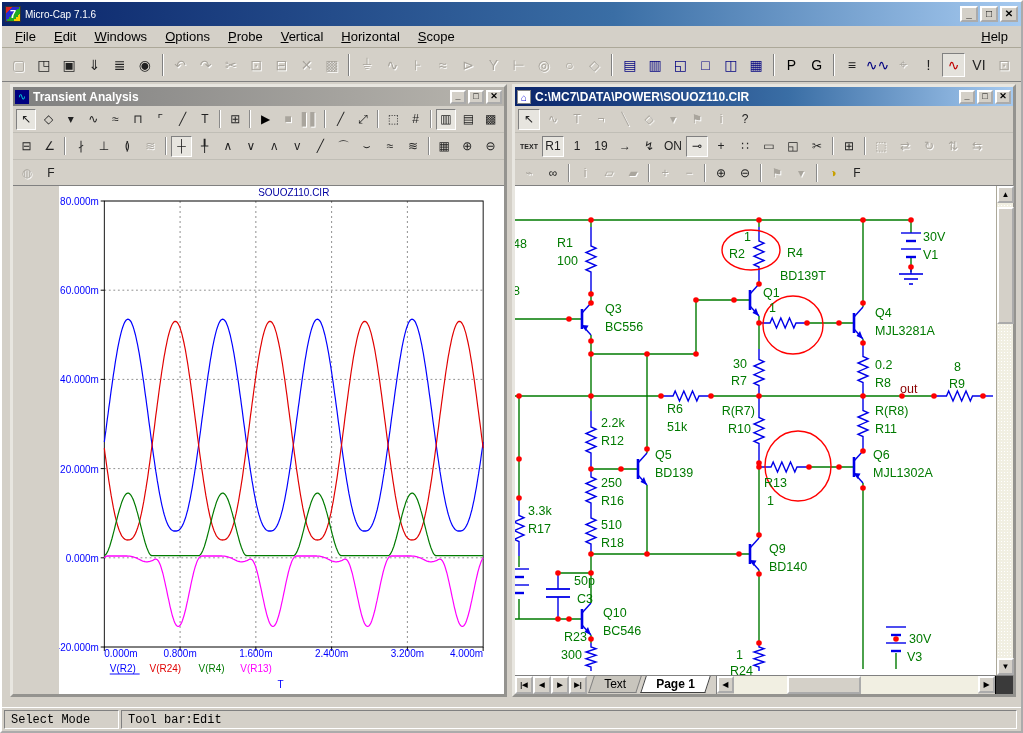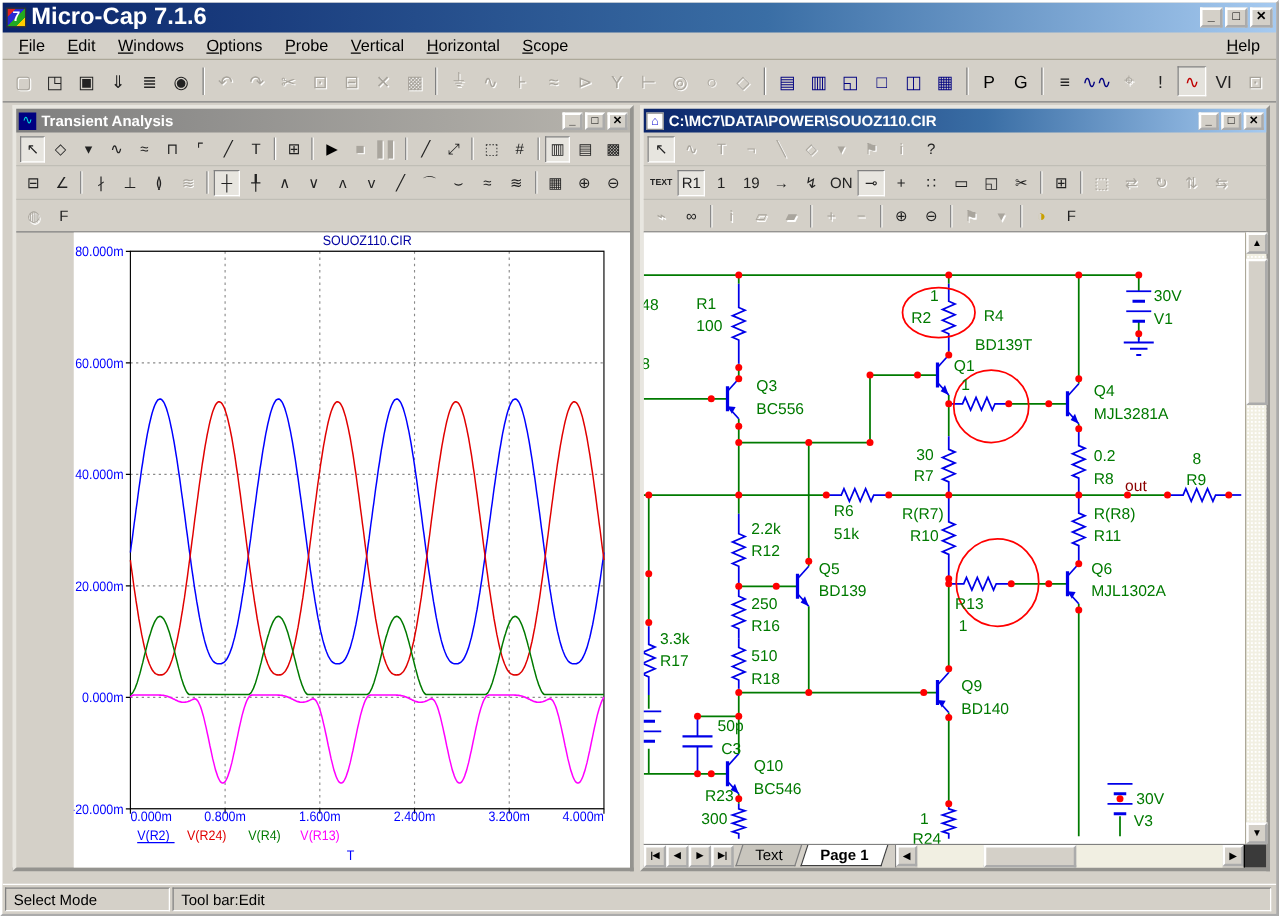--- a/index.html
+++ b/index.html
@@ -3,21 +3,21 @@
 <meta charset="utf-8">
 <style>
   html,body{margin:0;padding:0;background:#6b6b6b;font-family:"Liberation Sans",sans-serif;}
   *{box-sizing:border-box;}
   .app{position:relative;width:1023px;height:733px;background:#d4d0c8;border:2px outset #fff;overflow:hidden;}
   
   .titlebar{height:24px;background:linear-gradient(90deg,#0a246a,#3a6ea5 60%,#a6caf0);display:flex;align-items:center;padding:0 3px;}
   .titlebar .appicon{width:16px;height:16px;margin-right:4px;border:1px solid #333;
      background:linear-gradient(135deg,#d22 0 25%,#2a2ad0 25% 50%,#2a2 50% 75%,#fc0 75% 100%);
      color:#fff;font-weight:bold;font-size:11px;text-align:center;line-height:15px;}
-  .titlebar .ttext{color:#fff;font-weight:bold;font-size:19px;flex:1;}
+  .titlebar .ttext{color:#fff;font-weight:normal;font-size:10px;flex:1;}
   .winbtns{display:flex;gap:2px;}
   .wbtn{width:18px;height:16px;background:#d4d0c8;border:2px outset #fff;font-size:10px;line-height:11px;text-align:center;font-weight:bold;color:#000;}
   
   .menubar{height:22px;display:flex;align-items:center;font-size:13px;padding:0 4px;border-bottom:1px solid #aca899;}
   .menubar .mitem{padding:2px 9px;}
   .menubar .spring{flex:1;}
   .menubar u{text-decoration:underline;}
   
   .toolbar{height:34px;display:flex;align-items:center;padding:2px 4px;border-bottom:1px solid #808080;}
   .tbtn{width:24px;height:24px;margin:0 1px;background:#d4d0c8;border:1px solid #d4d0c8;display:inline-flex;align-items:center;justify-content:center;font-size:14px;color:#222;}
@@ -580,16 +580,16 @@
               <div class="hthumb"></div>
             </div>
           <div class="sbtn">▶</div>
         </div>
         <div class="corner"></div>
       </div>
     </div>
   </div>
 
   <div class="statusbar">
-    <div class="spanel" style="width:132px;">Select Mode</div>
-    <div class="spanel" style="flex:1;">Tool bar:Edit</div>
+    <div class="spanel" style="width:115px;font-family:Liberation Mono, monospace;">Select Mode</div>
+    <div class="spanel" style="flex:1;font-family:Liberation Mono, monospace;">Tool bar:Edit</div>
   </div>
 </div>
 
 </body></html>

